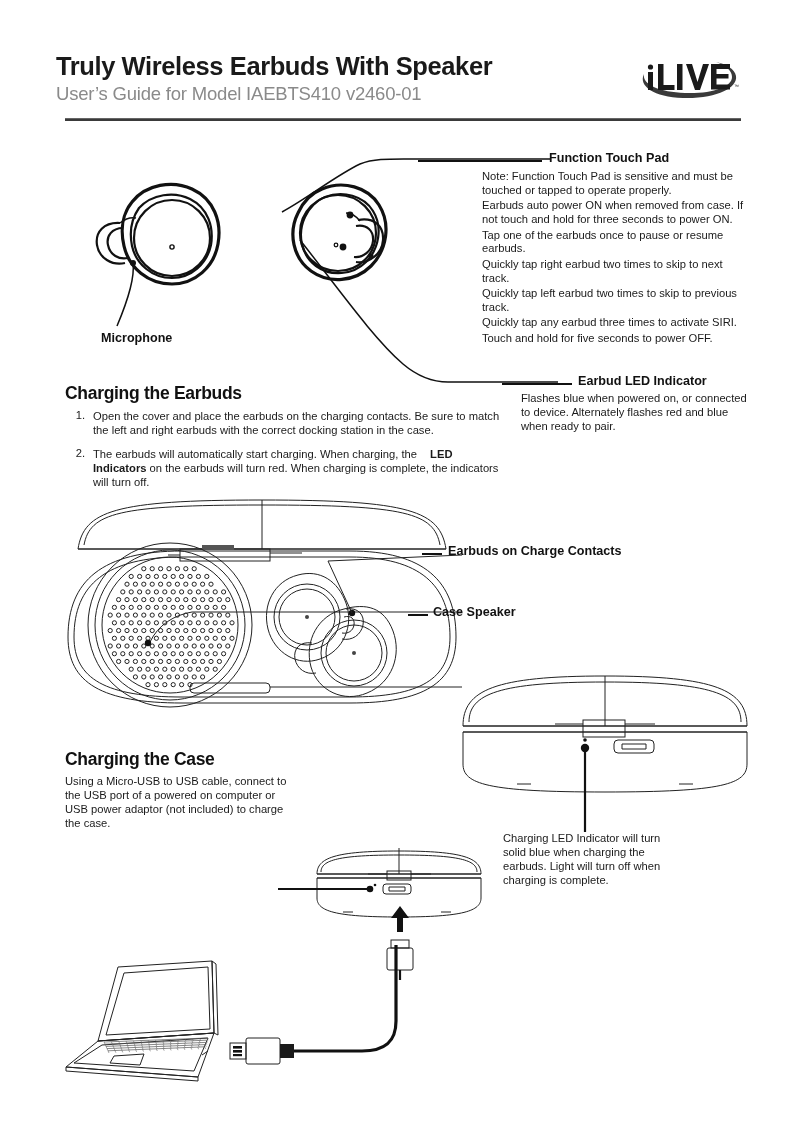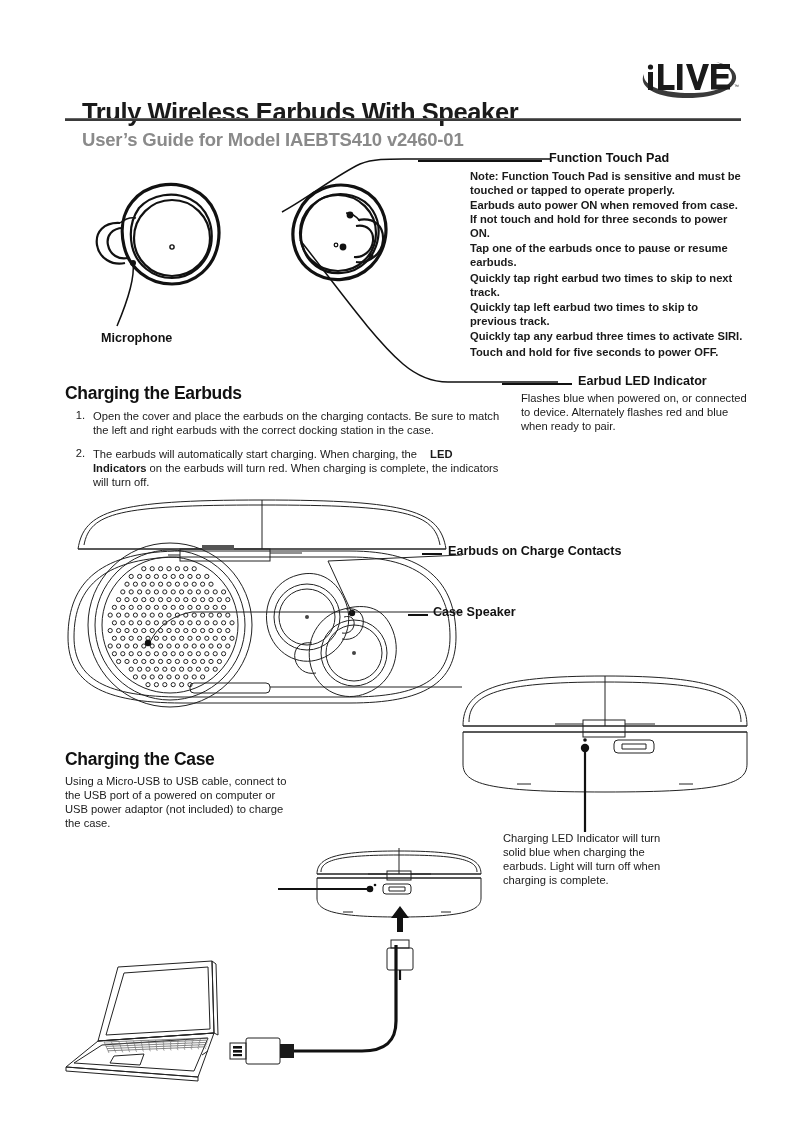--- a/index.html
+++ b/index.html
@@ -5,27 +5,27 @@
   html,body{margin:0;padding:0;background:#fff;}
   body{
     width:802px;height:1136px;position:relative;overflow:hidden;
     font-family:"Liberation Sans", sans-serif;color:#1a1a1a;
     -webkit-font-smoothing:antialiased;
   }
   .page{position:absolute;inset:0;}
   .abs{position:absolute;}
 
   
-  #header{left:82px;top:52px;width:676px;margin-top:46px;}
+  #header{left:56px;top:52px;width:676px;}
   #doc-title{
     font-size:25.5px;font-weight:bold;letter-spacing:-0.4px;
     color:#1a1a1a;line-height:1.1;margin:0;white-space:nowrap;
   }
   #doc-subtitle{
-    font-size:18.5px;font-weight:bold;color:#8a8a8a;letter-spacing:-0.2px;
+    font-size:18.5px;font-weight:normal;color:#8a8a8a;letter-spacing:-0.2px;
     margin:4px 0 0 0;line-height:1.1;white-space:nowrap;
   }
   #header-rule{
     left:65px;top:118px;width:676px;height:3px;background:#3a3a3a;
     border-top:1px solid #666;box-sizing:border-box;
   }
 
   
   #logo{left:628px;top:52px;width:116px;height:52px;}
 
@@ -38,21 +38,21 @@
   .section-h{
     font-size:17.5px;font-weight:bold;color:#111;letter-spacing:-0.3px;
     white-space:nowrap;
   }
   .lead-line{background:#111;height:1.6px;}
 
   
   #fn-title{left:549px;top:151px;}
   #fn-rule{left:418px;top:160px;width:124px;}
   #fn-body{left:466px;top:170px;width:280px;}
-  #fn-body p{margin:0 0 0 4px;font-weight:bold;}
+  #fn-body p{margin:0 0 0 16px;}
   #fn-body p + p{margin-top:1.5px;}
 
   
   #led-title{left:578px;top:374px;}
   #led-rule{left:502px;top:383px;width:70px;}
   #led-body{left:521px;top:392px;width:232px;}
 
   
   #mic-label{left:101px;top:331px;}
 

